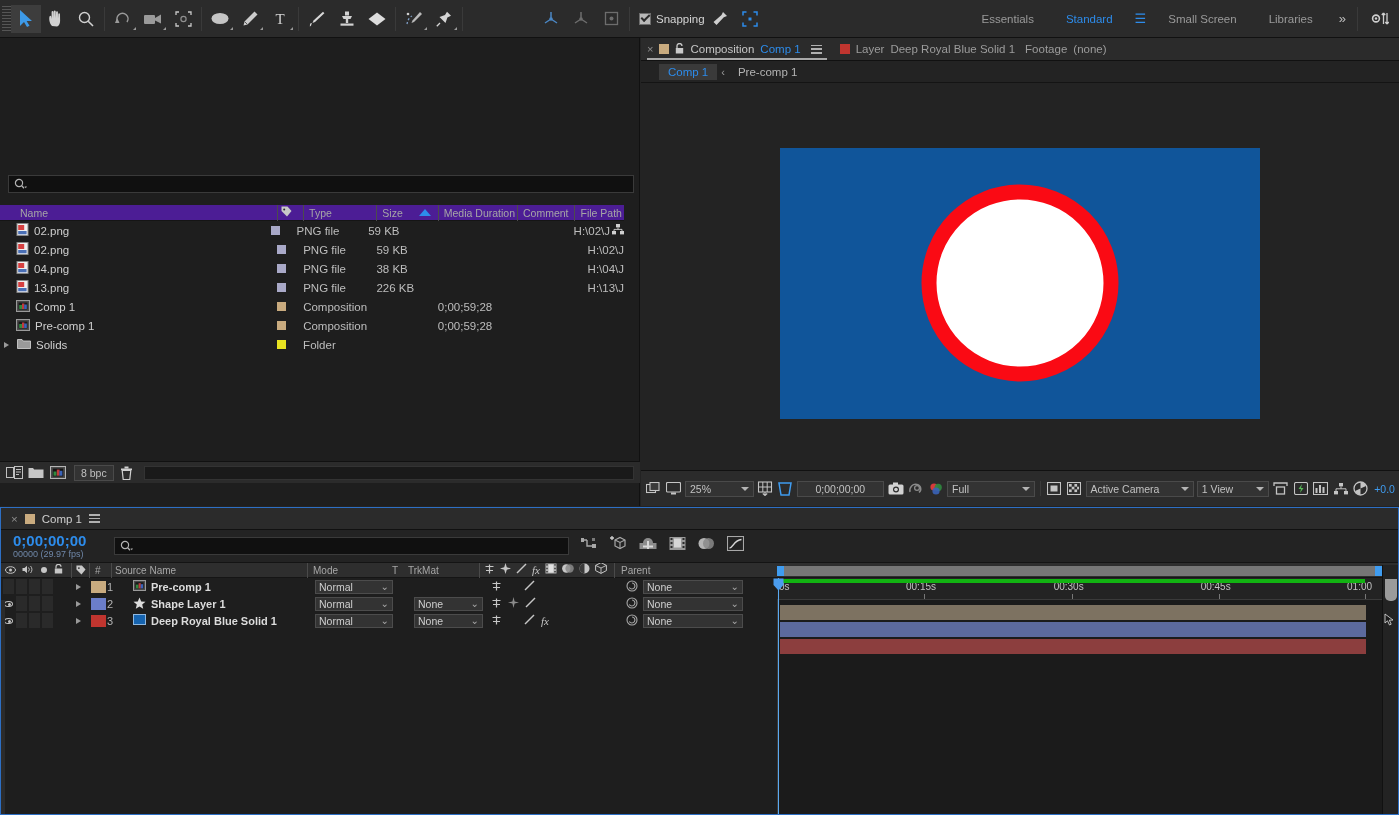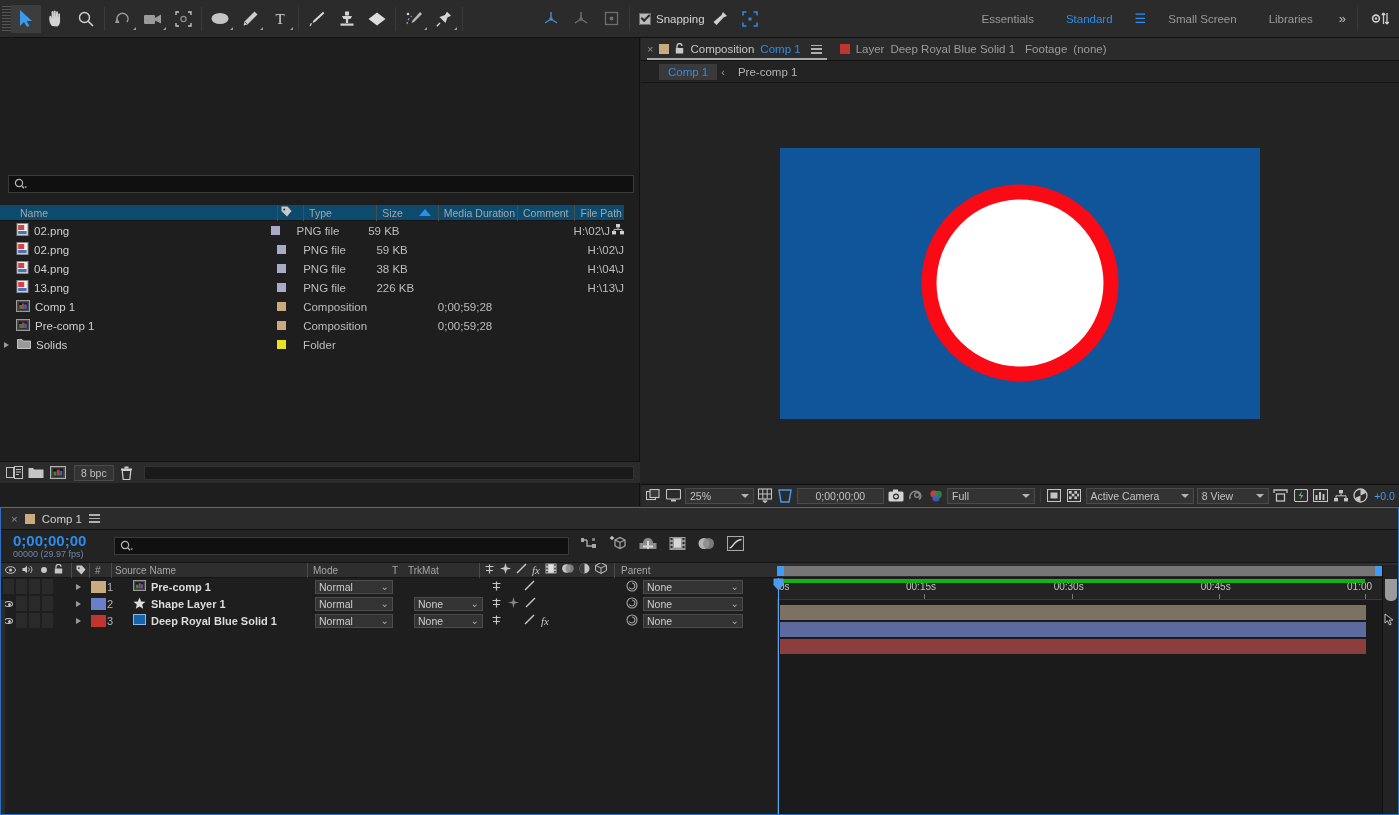--- a/index.html
+++ b/index.html
@@ -70,21 +70,21 @@
 
   .proj-body { position:relative; height:445px; background:#1e1e1e; }
   .proj-preview { height:130px; }
   .proj-search {
     position:absolute; left:8px; top:137px; width:626px; height:18px;
     background:#101010; border:1px solid #3a3a3a; display:flex;align-items:center;
     padding-left:5px;
   }
   .proj-cols {
     position:absolute; left:0; top:167px; width:624px; height:16px;
-    background:#0c4a6e; display:flex; align-items:center; font-size:10.5px; color:#a6a6a6;
+    background:#4c1d95; display:flex; align-items:center; font-size:10.5px; color:#a6a6a6;
     border-bottom:1px solid #151515;
   }
   .pcol { height:16px; line-height:16px; padding-left:5px;
           border-left:1px solid #4c4c4c; position:relative; }
   .pcol:first-child{ border-left:none; padding-left:20px; }
   .proj-list { position:absolute; left:0; top:183px; width:624px; }
   .prow { height:19px; display:flex; align-items:center; font-size:11.5px; color:#cfcfcf; }
   .prow .c-name { width:280px; display:flex; align-items:center; gap:5px; padding-left:16px; }
   .prow .c-label { width:26px; display:flex; align-items:center; justify-content:flex-start;}
   .prow .c-type { width:74px; color:#bdbdbd; }
@@ -128,21 +128,21 @@
     background:#232323; display:flex; align-items:center; justify-content:center;
   }
   .comp-frame {
     width:480px; height:271px; position:relative; overflow:hidden;
   }
   .comp-circle {
     position:absolute; left:50%; top:50%; transform:translate(-50%,-50%);
     width:197px; height:197px; border-radius:50%;
   }
   .comp-bottom {
-    position:absolute; left:0; bottom:0; width:758px; height:22px; background:#2b2b2b;
+    position:absolute; left:0; bottom:0; width:758px; height:36px; background:#2b2b2b;
     display:flex; align-items:center; gap:3px; padding:0 4px; border-top:1px solid #111;
     font-size:10.5px; color:#c2c2c2;
   }
   .cb-box { background:#333; border:1px solid #4a4a4a; height:16px; display:flex;
             align-items:center; padding:0 4px; gap:8px; }
   .cb-ico { width:18px;height:17px;display:flex;align-items:center;justify-content:center;}
   .chev-d { width:0;height:0;border-left:4px solid transparent;border-right:4px solid transparent;
             border-top:4px solid #b4b4b4; }
   .cb-sep { width:1px;height:15px;background:#1a1a1a;border-right:1px solid #3b3b3b;margin:0 2px;}
 
@@ -710,21 +710,21 @@
               <rect x="2" y="7.4" width="2.7" height="2.7"></rect>
               <rect x="7.4" y="7.4" width="2.7" height="2.7"></rect>
             </g>
           </svg>
       </span>
       <span class="cb-box" style="width:114px;justify-content:space-between">
         <span>Active Camera</span>
         <span class="chev-d"></span>
       </span>
       <span class="cb-box" style="width:76px;justify-content:space-between">
-        <span>8 View</span>
+        <span>1 View</span>
         <span class="chev-d"></span>
       </span>
       <span class="cb-ico">
         <svg width="15" height="13" viewBox="0 0 15 13">
             <path d="M1 4 L1 1 L14 1 L14 4" fill="none" stroke="#c4c4c4" stroke-width="1.3"></path>
             <rect x="3.5" y="5" width="8" height="7" fill="none" stroke="#c4c4c4" stroke-width="1.3"></rect>
           </svg>
       </span>
       <span class="cb-ico">
         <svg width="14" height="13" viewBox="0 0 14 13">

